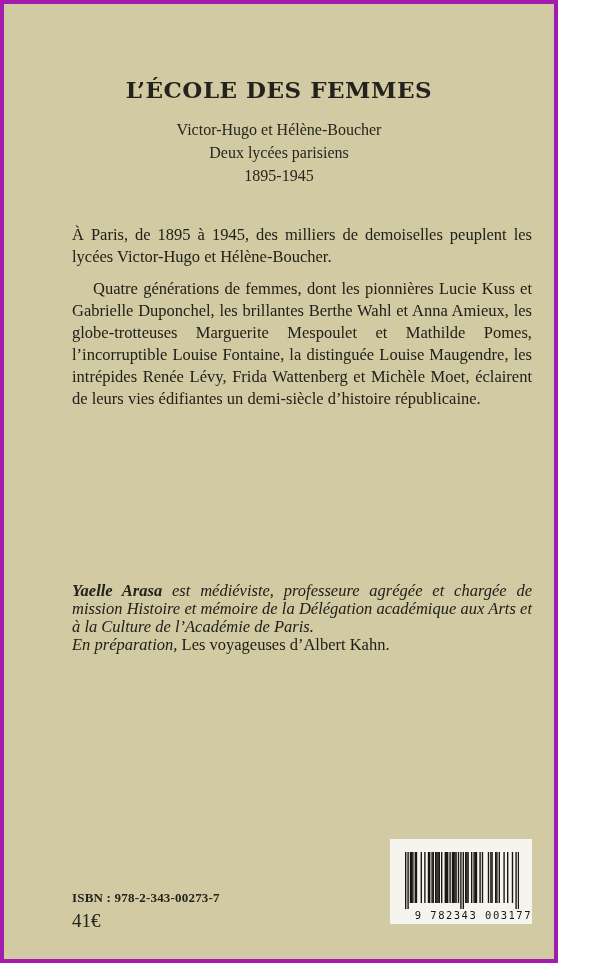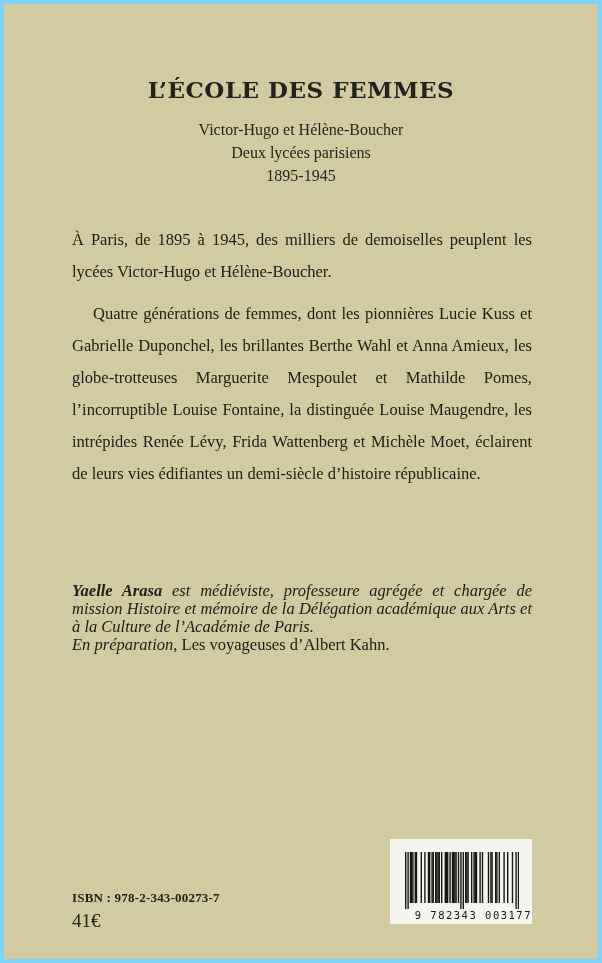--- a/index.html
+++ b/index.html
@@ -2,24 +2,24 @@
 <html><head>
 <meta charset="utf-8">
 <style>
   html,body{margin:0;padding:0;}
   body{
     width:602px;height:963px;
     font-family:"Liberation Serif", serif;
     background:#ffffff;
   }
   .page{
-    width:602px;height:963px;
+    width:558px;height:963px;
     box-sizing:border-box;
     padding:4px;
-    background:#7dd3fc;
+    background:#a21caf;
   }
   .cover{
     position:relative;
     width:100%;height:100%;
     background:#d2caa2;
     color:#21201a;
     overflow:hidden;
   }
   .header{
     position:absolute;
@@ -37,21 +37,21 @@
   .subtitle{
     margin:15px 0 0 0;
     font-size:16px;
     line-height:23px;
     color:#26251f;
   }
   .synopsis{
     position:absolute;
     top:220px;left:68px;width:460px;
     font-size:16.5px;
-    line-height:32px;
+    line-height:22px;
     text-align:justify;
   }
   .synopsis p{margin:0 0 10px 0;}
   .synopsis p.indent{text-indent:21px;}
   .bio{
     position:absolute;
     top:578px;left:68px;width:460px;
     font-size:16.5px;
     line-height:18px;
     text-align:justify;

